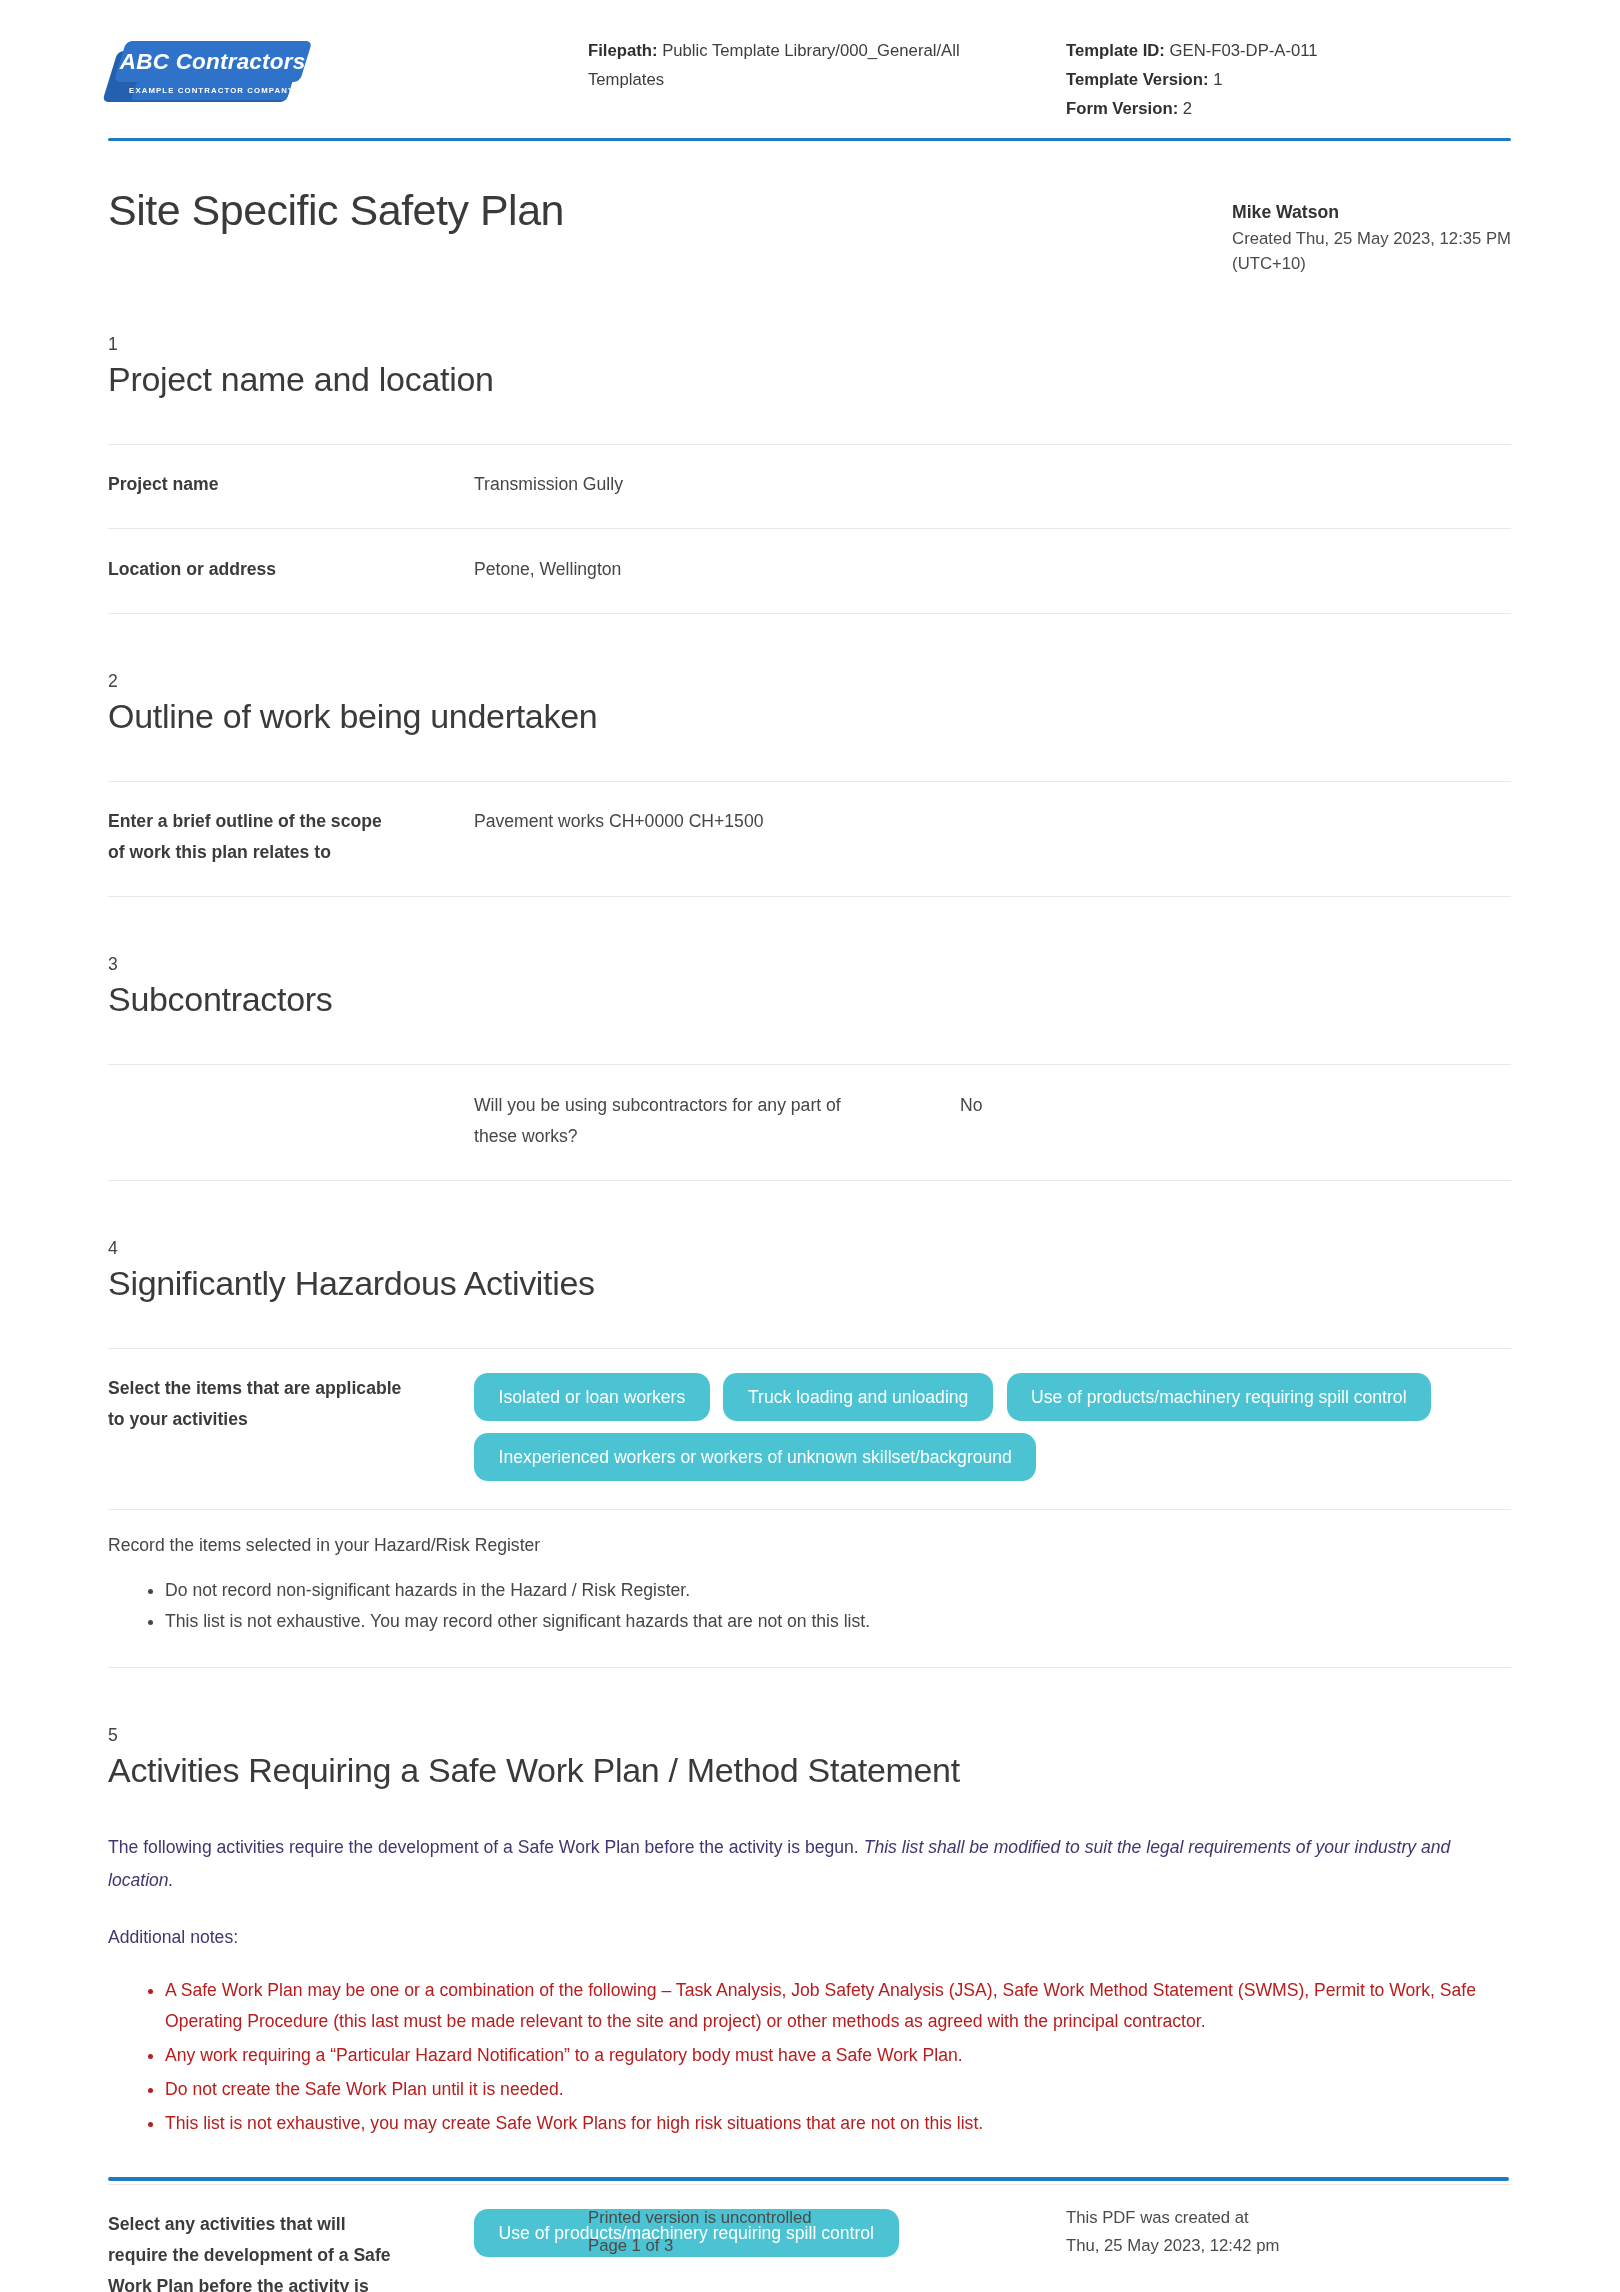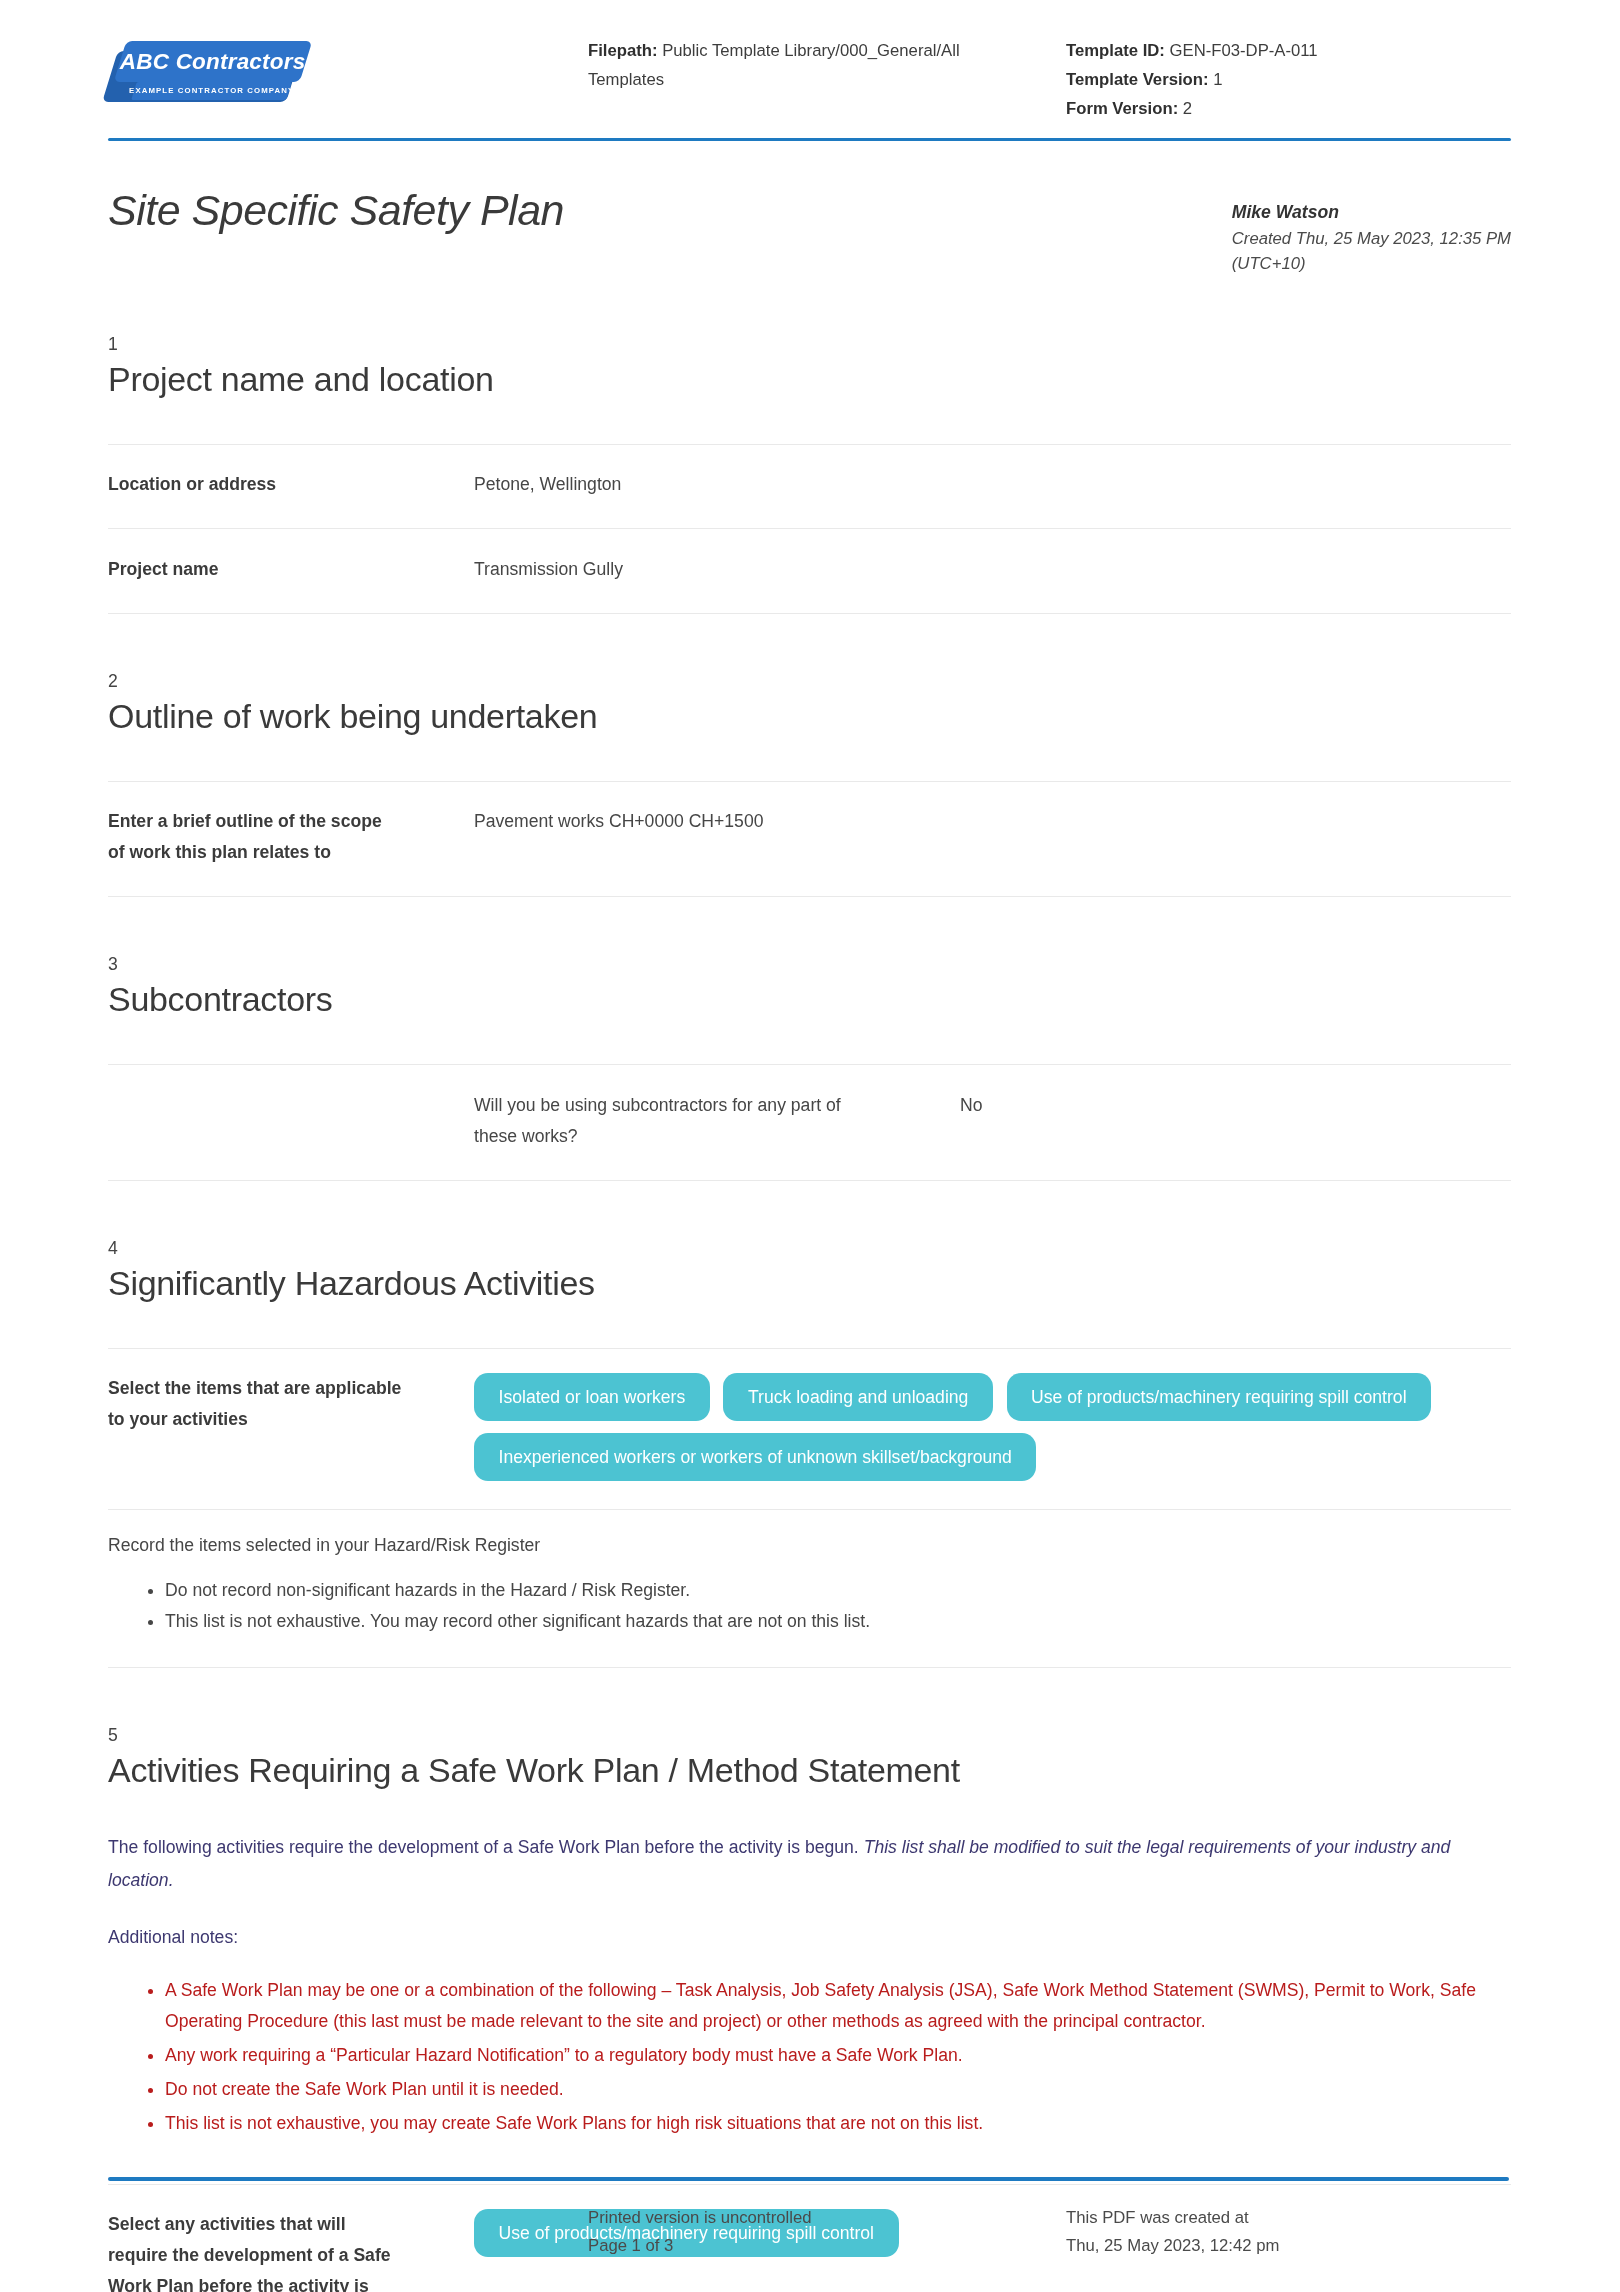--- a/index.html
+++ b/index.html
@@ -51,21 +51,21 @@
   }
   .logo-sub span {
     transform: skewX(17deg);
     font-weight: bold; font-size: 7.8px; color: #ffffff; letter-spacing: 1.1px;
     white-space: nowrap;
   }
 
   .accent-rule { height: 3.9px; background: #1e7ac1; margin-top: 14.7px; border-radius: 2px; }
 
   
-  .title-row { display: flex; justify-content: space-between; align-items: flex-start; margin-top: 45px; font-style: italic; }
+  .title-row { display: flex; justify-content: space-between; align-items: flex-start; margin-top: 45px; }
   h1.doc-title { font-size: 43px; font-weight: 400; color: #3a3a3a; letter-spacing: -0.5px; }
   .creator-block { text-align: left; padding-top: 2px; margin-top: 12px; }
   .creator-name { font-size: 17.6px; font-weight: bold; color: #333333; line-height: 25.5px; }
   .creator-line { font-size: 16.7px; color: #4a4a4a; line-height: 25.5px; }
 
   
   .section { margin-top: 57px; }
   .section-number { font-size: 17.6px; color: #444444; }
   .section-title { font-size: 34px; font-weight: 400; color: #3a3a3a; margin-top: 4.9px; letter-spacing: -0.3px; }
 
@@ -149,26 +149,26 @@
       <div class="creator-line">Created Thu, 25 May 2023, 12:35 PM</div>
       <div class="creator-line">(UTC+10)</div>
     </div>
   </div>
 
   <div class="section">
     <div class="section-number">1</div>
     <div class="section-title">Project name and location</div>
     <div class="ftable">
       <div class="frow">
+        <div class="flabel">Project name</div>
+        <div class="fvalue">Transmission Gully</div>
+      </div>
+      <div class="frow">
         <div class="flabel">Location or address</div>
         <div class="fvalue">Petone, Wellington</div>
-      </div>
-      <div class="frow">
-        <div class="flabel">Project name</div>
-        <div class="fvalue">Transmission Gully</div>
       </div>
     </div>
   </div>
 
   <div class="section">
     <div class="section-number">2</div>
     <div class="section-title">Outline of work being undertaken</div>
     <div class="ftable">
       <div class="frow">
         <div class="flabel">Enter a brief outline of the scope of work this plan relates to</div>

